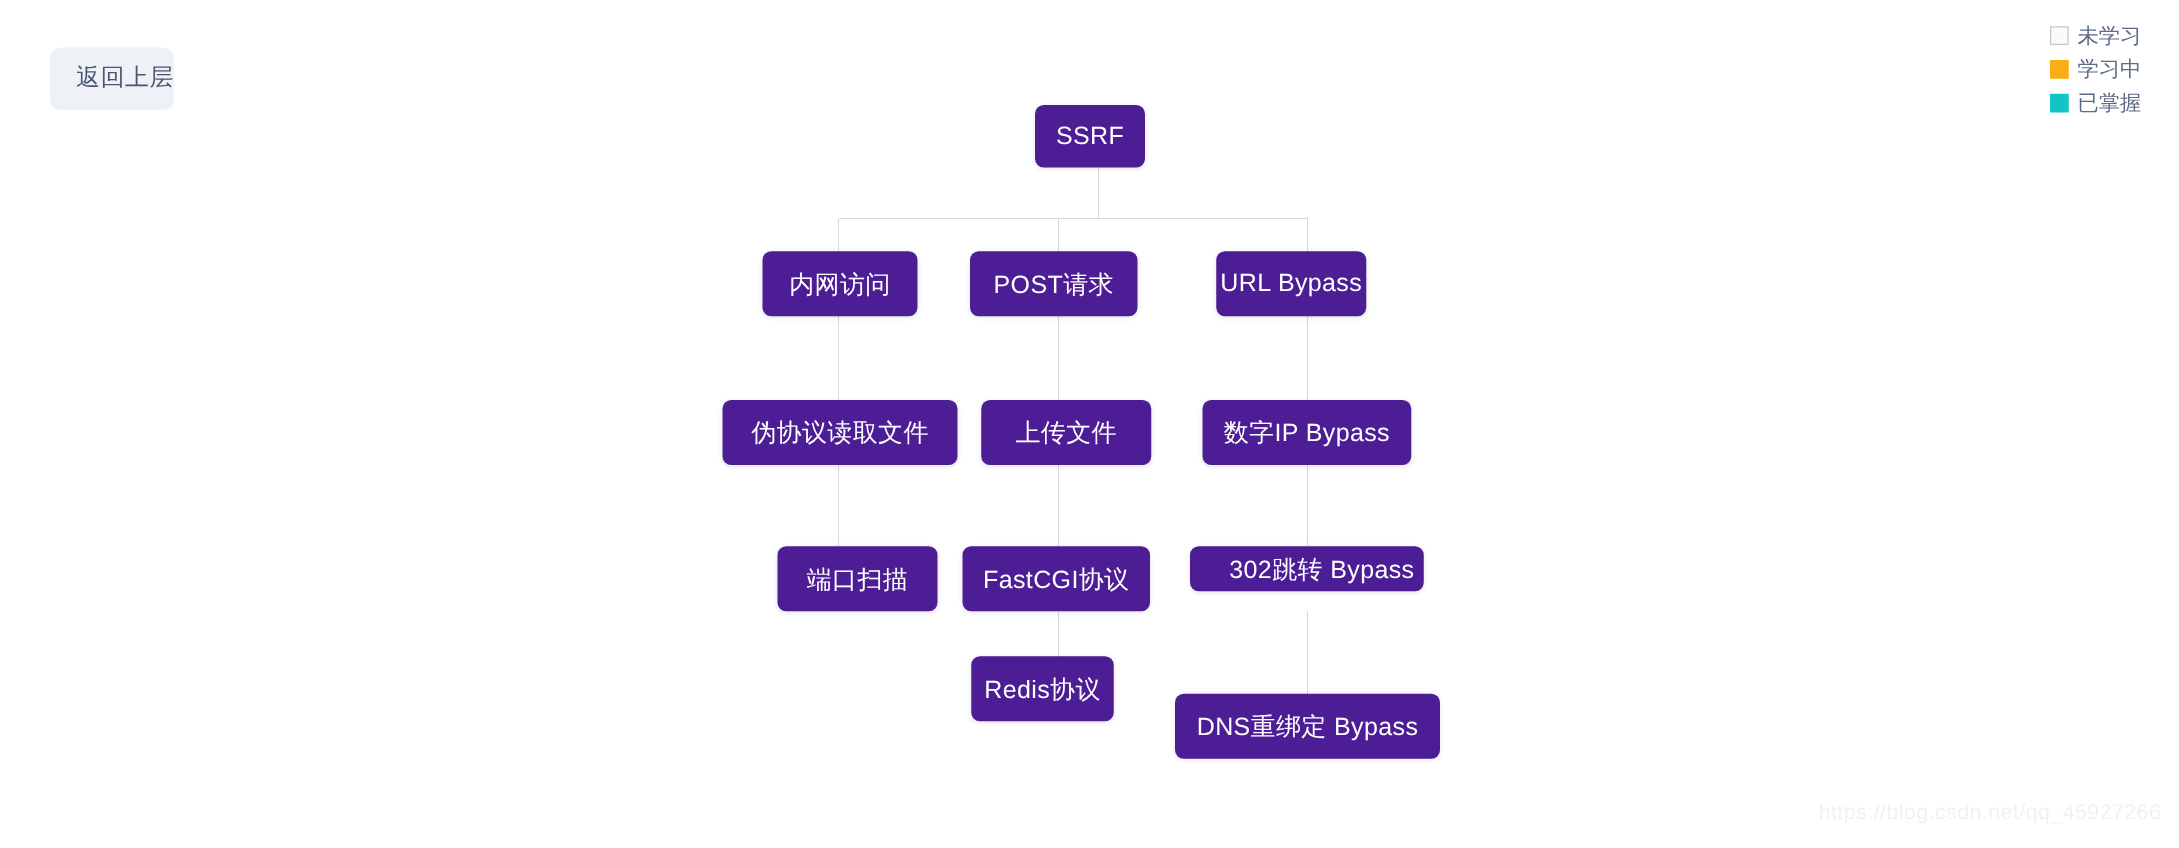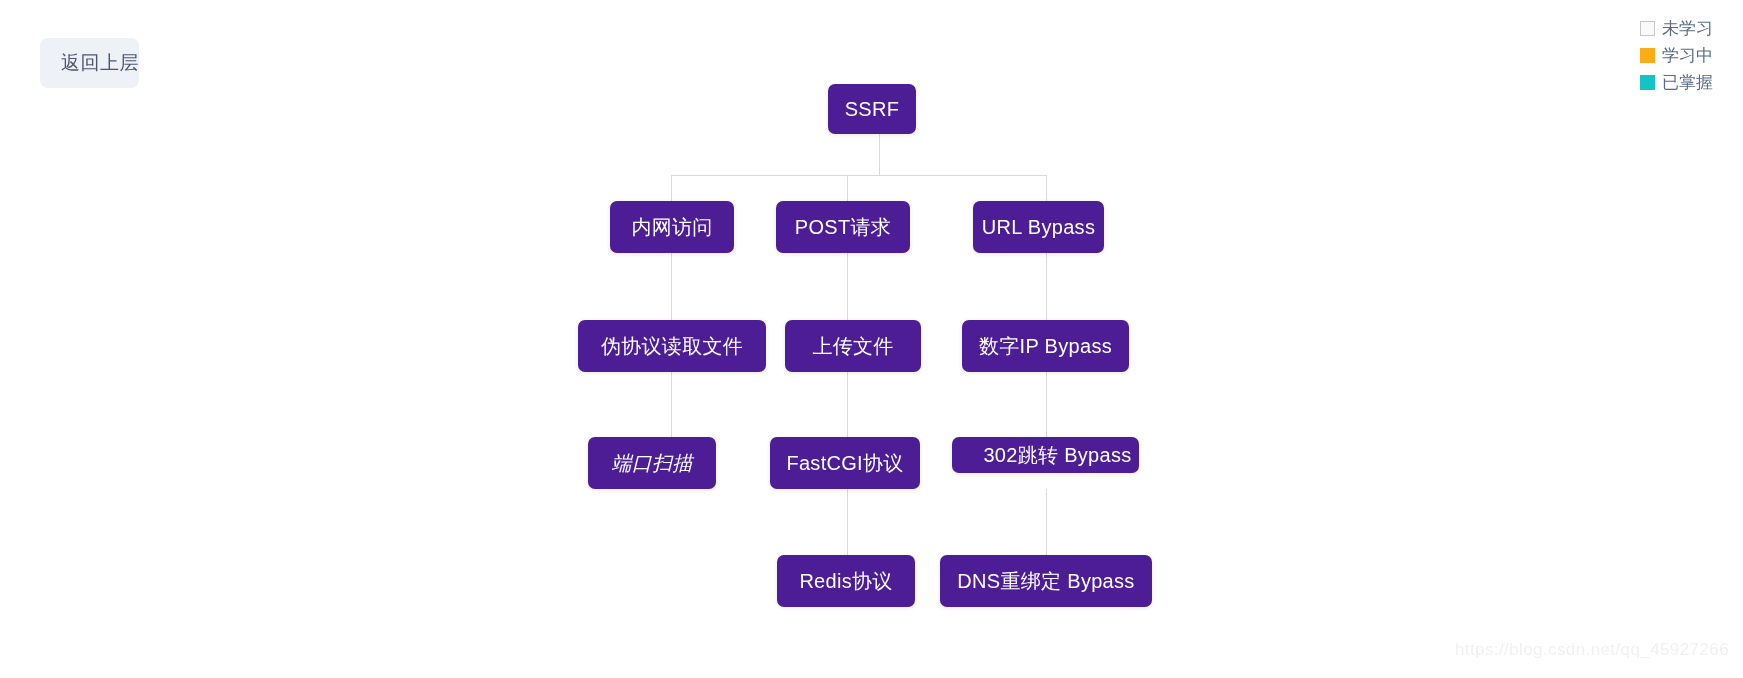--- a/index.html
+++ b/index.html
@@ -146,24 +146,24 @@
       <line x1="1046" y1="253" x2="1046" y2="320" stroke="#d9d9d9" stroke-width="1" shape-rendering="crispEdges"></line>
       <line x1="671" y1="372" x2="671" y2="437" stroke="#d9d9d9" stroke-width="1" shape-rendering="crispEdges"></line>
       <line x1="847" y1="372" x2="847" y2="437" stroke="#d9d9d9" stroke-width="1" shape-rendering="crispEdges"></line>
       <line x1="1046" y1="372" x2="1046" y2="437" stroke="#d9d9d9" stroke-width="1" shape-rendering="crispEdges"></line>
       <line x1="847" y1="489" x2="847" y2="555" stroke="#d9d9d9" stroke-width="1" shape-rendering="crispEdges"></line>
       <line x1="1046" y1="489" x2="1046" y2="555" stroke="#d9d9d9" stroke-width="1" shape-rendering="crispEdges"></line>
     </svg>
 <div class="node state-mastered" style="left: 828px; top: 84px; width: 88px; height: 50px;">SSRF</div>
     <div class="node state-mastered" style="left: 610px; top: 201px; width: 124px; height: 52px;">内网访问</div>
     <div class="node state-mastered" style="left: 776px; top: 201px; width: 134px; height: 52px;">POST请求</div>
-    <div class="node state-mastered" style="left: 973px; top: 201px; width: 131px; height: 52px;">URL Bypass</div>
+    <div class="node state-mastered" style="left: 973px; top: 201px; width: 120px; height: 52px;">URL Bypass</div>
     <div class="node state-mastered" style="left: 578px; top: 320px; width: 188px; height: 52px;">伪协议读取文件</div>
     <div class="node state-mastered" style="left: 785px; top: 320px; width: 136px; height: 52px;">上传文件</div>
     <div class="node state-mastered" style="left: 962px; top: 320px; width: 167px; height: 52px;">数字IP Bypass</div>
-    <div class="node state-mastered" style="left: 588px; top: 437px; width: 128px; height: 52px; font-style: italic;">端口扫描</div>
+    <div class="node state-mastered" style="left: 622px; top: 437px; width: 128px; height: 52px;">端口扫描</div>
     <div class="node state-mastered" style="left: 770px; top: 437px; width: 150px; height: 52px;">FastCGI协议</div>
     <div class="node state-mastered" style="left: 952px; top: 437px; width: 187px; height: 36px; padding-left: 24px;">302跳转 Bypass</div>
-    <div class="node state-mastered" style="left: 777px; top: 555px; width: 138px; height: 52px;">Redis协议</div>
+    <div class="node state-mastered" style="left: 777px; top: 525px; width: 114px; height: 52px;">Redis协议</div>
     <div class="node state-mastered" style="left: 940px; top: 555px; width: 212px; height: 52px;">DNS重绑定 Bypass</div>
   </div>
 
 <div id="watermark">https://blog.csdn.net/qq_45927266</div>
 
 </body></html>

